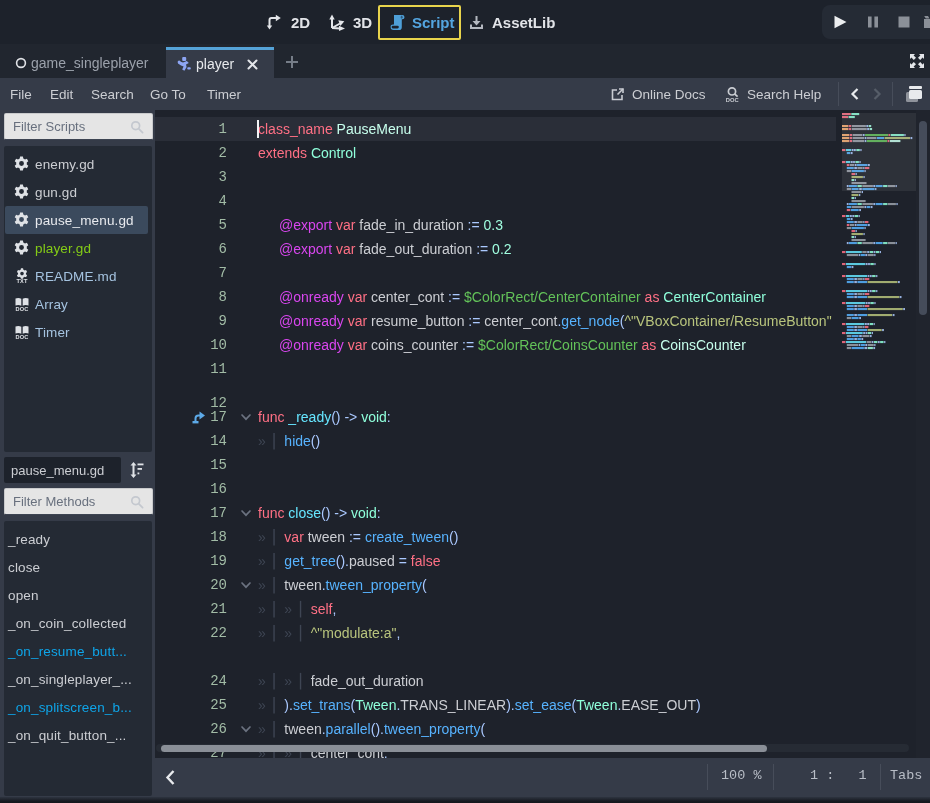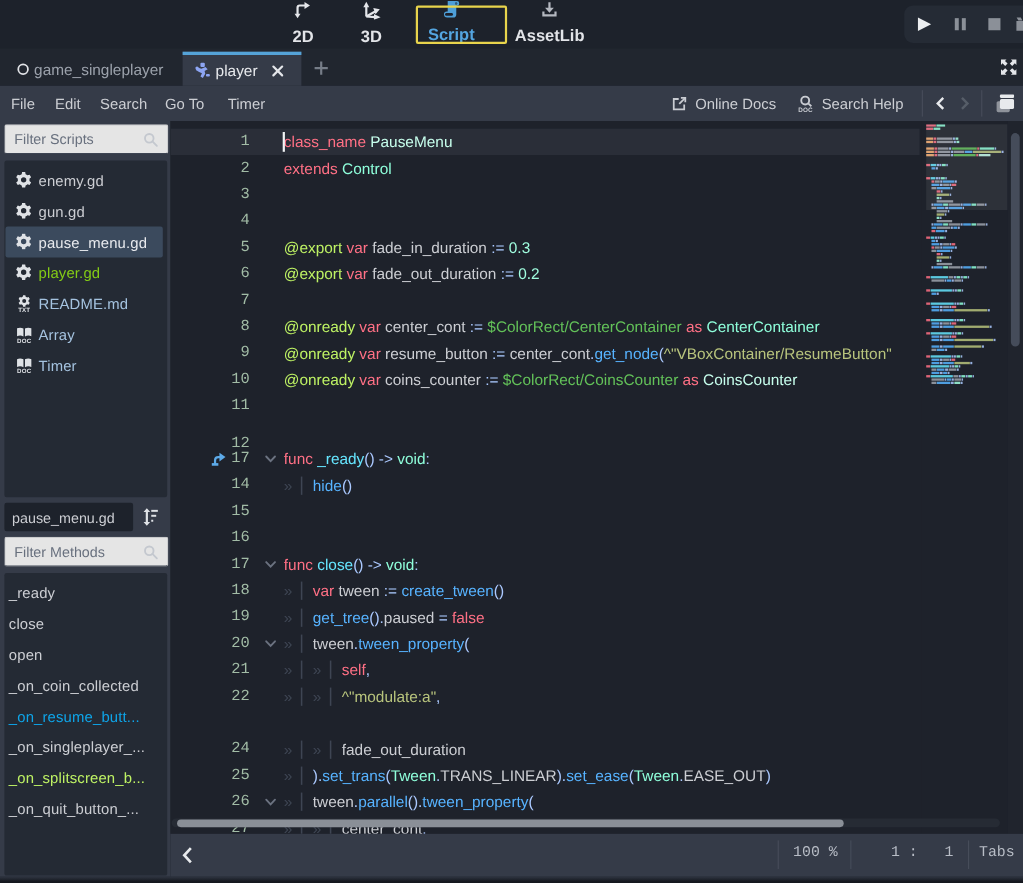--- a/index.html
+++ b/index.html
@@ -2,21 +2,21 @@
 <html><head><meta charset="utf-8">
 <style>
 * { margin:0; padding:0; box-sizing:border-box; }
 html,body { width:930px; height:803px; overflow:hidden; background:#1d222b;
   font-family:"Liberation Sans",sans-serif; }
 #app { position:relative; width:930px; height:803px; }
 
 
 #topbar { position:absolute; left:0; top:0; width:930px; height:44px; background:#1d222b; }
 .mainbtn { position:absolute; top:0; height:44px; display:flex; align-items:center; gap:7px;
-  color:#e2e4e8; font-size:15px; font-weight:700;flex-direction:column; }
+  color:#e2e4e8; font-size:15px; font-weight:700; }
 #btn-script { color:#54a5e0; }
 #hl { position:absolute; left:378px; top:5px; width:83px; height:35px;
   border:2px solid #e8d44c; border-radius:2px; }
 #playpanel { position:absolute; left:822px; top:5px; width:116px; height:34px;
   background:#252b35; border-radius:8px; }
 
 
 #tabstrip { position:absolute; left:0; top:44px; width:930px; height:34px; background:#21262f; }
 #tab-inactive { position:absolute; left:0; top:4px; height:30px; display:flex; align-items:center;
   gap:4px; padding:0 10px 0 15px; color:#9ba1ab; font-size:14px; }
@@ -46,21 +46,21 @@
   overflow:hidden; }
 .cl { position:absolute; left:0; width:775px; height:24px; }
 .cl.cur { background:#2a2e38; width:681px; }
 .ln { position:absolute; left:0; top:0; width:72px; text-align:right; color:#a2bca6;
   font-family:"Liberation Mono",monospace; font-size:14px; line-height:24px; }
 .ovr { position:absolute; left:37px; top:5px; }
 .fld { position:absolute; left:85px; top:6px; }
 .ct { position:absolute; left:103px; top:0; font-family:Liberation Sans, sans-serif; font-size:14px;
   line-height:24px; white-space:pre; }
 .tb { color:#3e4553; }
-.K { color:#ff7085; } .A { color:#bef264; } .S { color:#abc9ff; } .T { color:#8fffdb; }
+.K { color:#ff7085; } .A { color:#d946ef;margin-left:21px; } .S { color:#abc9ff; } .T { color:#8fffdb; }
 .U { color:#c7ffed; } .N { color:#a1ffe0; } .F { color:#57b3ff; } .D { color:#66e6ff; }
 .P { color:#63c259; } .G { color:#b8c47d; } .W { color:#ccced3; }
 #caret { position:absolute; left:102px; top:10px; width:1.6px; height:18px; background:#f2f4f6; }
 
 #mmzone { position:absolute; left:683px; top:0; width:78px; height:648px; background:#1e222b; }
 .mmap { position:absolute; left:3px; top:3px; }
 #mmview { position:absolute; left:4px; top:3px; width:74px; height:78px; background:rgba(255,255,255,0.07); }
 #vscroll { position:absolute; left:761px; top:0; width:14px; height:648px; background:#20242d; }
 #vhandle { position:absolute; left:2.5px; top:11px; width:8px; height:194px; background:#454c5a; border-radius:4px; }
 #hscroll { position:absolute; left:1px; top:634px; width:753px; height:8px; background:#262b34; border-radius:4px; }
@@ -304,21 +304,21 @@
 <div class="li mli" style="top:499px">
         <span style="color:#ccced3">_on_coin_collected</span>
       </div>
 <div class="li mli" style="top:527px">
         <span style="color:#0ea5e9">_on_resume_butt...</span>
       </div>
 <div class="li mli" style="top:555px">
         <span style="color:#ccced3">_on_singleplayer_...</span>
       </div>
 <div class="li mli" style="top:583px">
-        <span style="color:#bef264">_on_splitscreen_b...</span>
+        <span style="color:#0ea5e9">_on_splitscreen_b...</span>
       </div>
 <div class="li mli" style="top:611px">
         <span style="color:#ccced3">_on_quit_button_...</span>
       </div>
 </div>
 
 <div id="editor">
 <div class="cl cur" style="top:7px">
         <span class="ln">1</span>
         <span class="ct"><span class="K">class_name</span><span class="W"> </span><span class="U">PauseMenu</span></span>

